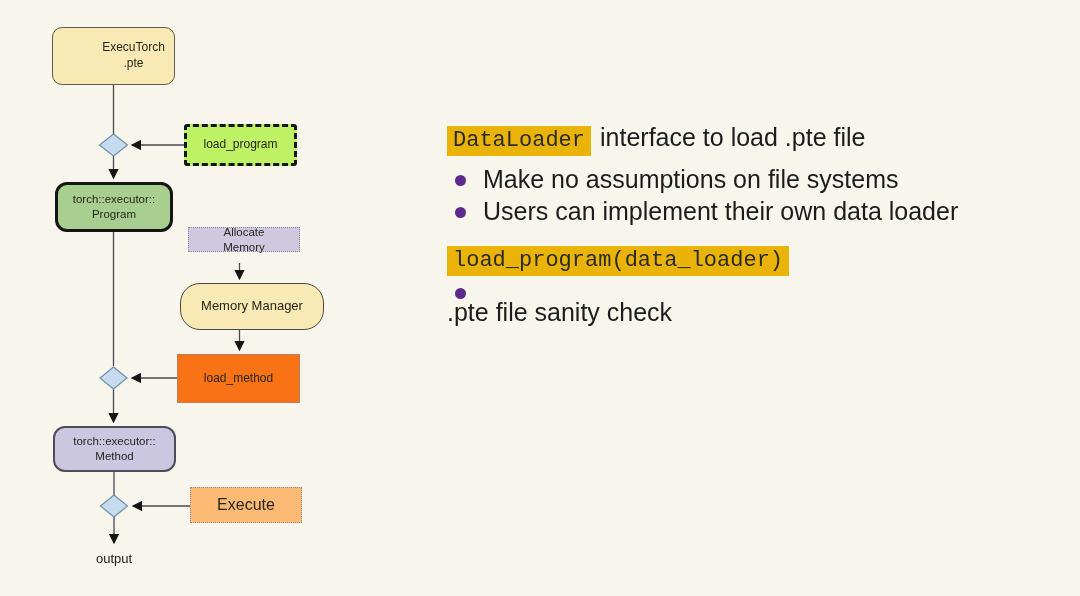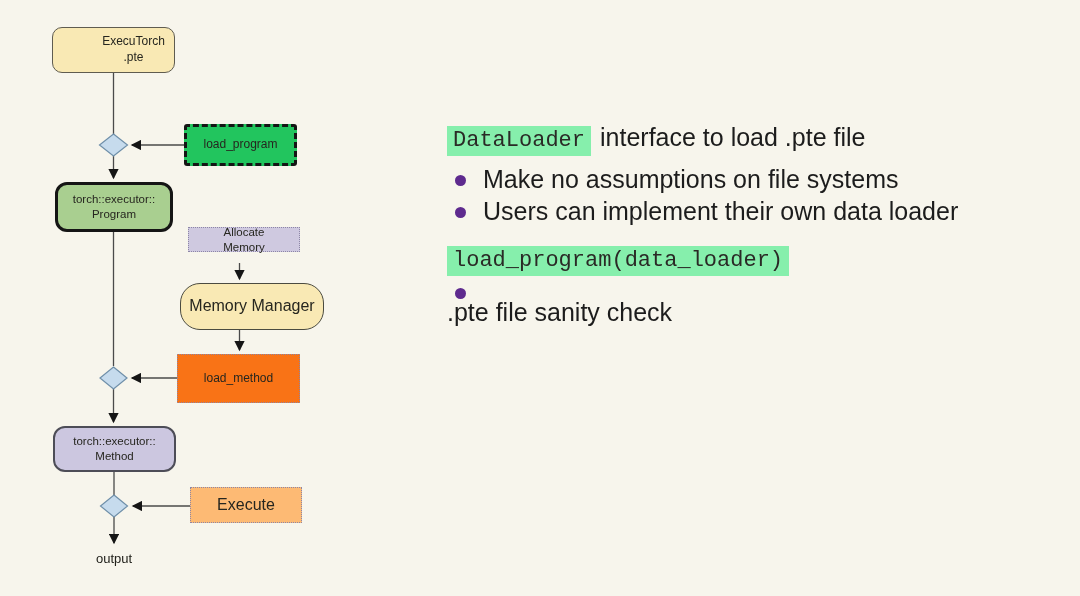--- a/index.html
+++ b/index.html
@@ -15,46 +15,46 @@
   .flow-svg { position: absolute; left: 0; top: 0; z-index: 0; }
 
   .node {
     position: absolute; z-index: 1;
     display: flex; align-items: center; justify-content: center;
     text-align: center;
     font-size: 11.5px; line-height: 1.3; color: #26261f;
     white-space: pre-line;
     box-sizing: border-box;
   }
-  #n-pte        { left: 52px;  top: 27px;  width: 123px; height: 46px;
+  #n-pte        { left: 52px;  top: 27px;  width: 123px; height: 58px;
                   background: #f9e9b4; border: 1.5px solid #5f5c50; border-radius: 10px; font-size: 12px; padding-left: 40px; }
   #n-loadprog   { left: 184px; top: 124px; width: 113px; height: 42px;
-                  background: #22c55e; border: 3px dashed #151515; border-radius: 3px; font-size: 12px; }
+                  background: #bef264; border: 3px dashed #151515; border-radius: 3px; font-size: 12px; }
   #n-program    { left: 55px;  top: 182px; width: 118px; height: 50px;
                   background: #a9cf90; border: 3px solid #151515; border-radius: 12px; }
   #n-alloc      { left: 188px; top: 227px; width: 112px; height: 25px;
                   background: #cfc9e0; border: 1px dotted #8d86a6; }
   #n-memmgr     { left: 180px; top: 283px; width: 144px; height: 47px;
-                  background: #f9e9b4; border: 1.5px solid #4b4b40; border-radius: 20px; font-size: 16px; }
+                  background: #f9e9b4; border: 1.5px solid #4b4b40; border-radius: 20px; font-size: 13px; }
   #n-loadmethod { left: 177px; top: 354px; width: 123px; height: 49px;
                   background: #f97316; border: 1px dotted #8d86a6; font-size: 12px; }
   #n-method     { left: 53px;  top: 426px; width: 123px; height: 46px;
                   background: #ccc7e0; border: 2px solid #4d4d57; border-radius: 12px; }
   #n-execute    { left: 190px; top: 487px; width: 112px; height: 36px;
                   background: #fdba74; border: 1px dotted #8d86a6; font-size: 16px; }
   #n-output     { left: 74px;  top: 550px; width: 80px;  height: 18px;
                   background: transparent; border: none; font-size: 13px; color: #22221c; }
 
   
   .row { position: absolute; left: 447px; color: #1c1c1c; font-size: 25px; line-height: 27px; z-index: 1; }
   .heading-row { top: 124px; }
   .chip {
     font-family: "Liberation Mono", "DejaVu Sans Mono", monospace;
     font-size: 22px; color: #2a2a26;
-    background: #86efac; padding: 2px 6px 3px 6px;
+    background: #eab308; padding: 2px 6px 3px 6px;
   }
   .heading-text { margin-left: 9px; }
   .bullet-row { display: flex; align-items: flex-start; }
   #bullet-0 { top: 166px; }
   #bullet-1 { top: 198px; }
   #bullet-2 { top: 279px; flex-direction: column; }
   .bullet-dot {
     flex: 0 0 auto;
     width: 11px; height: 11px; border-radius: 50%;
     background: #5e2a8e;

